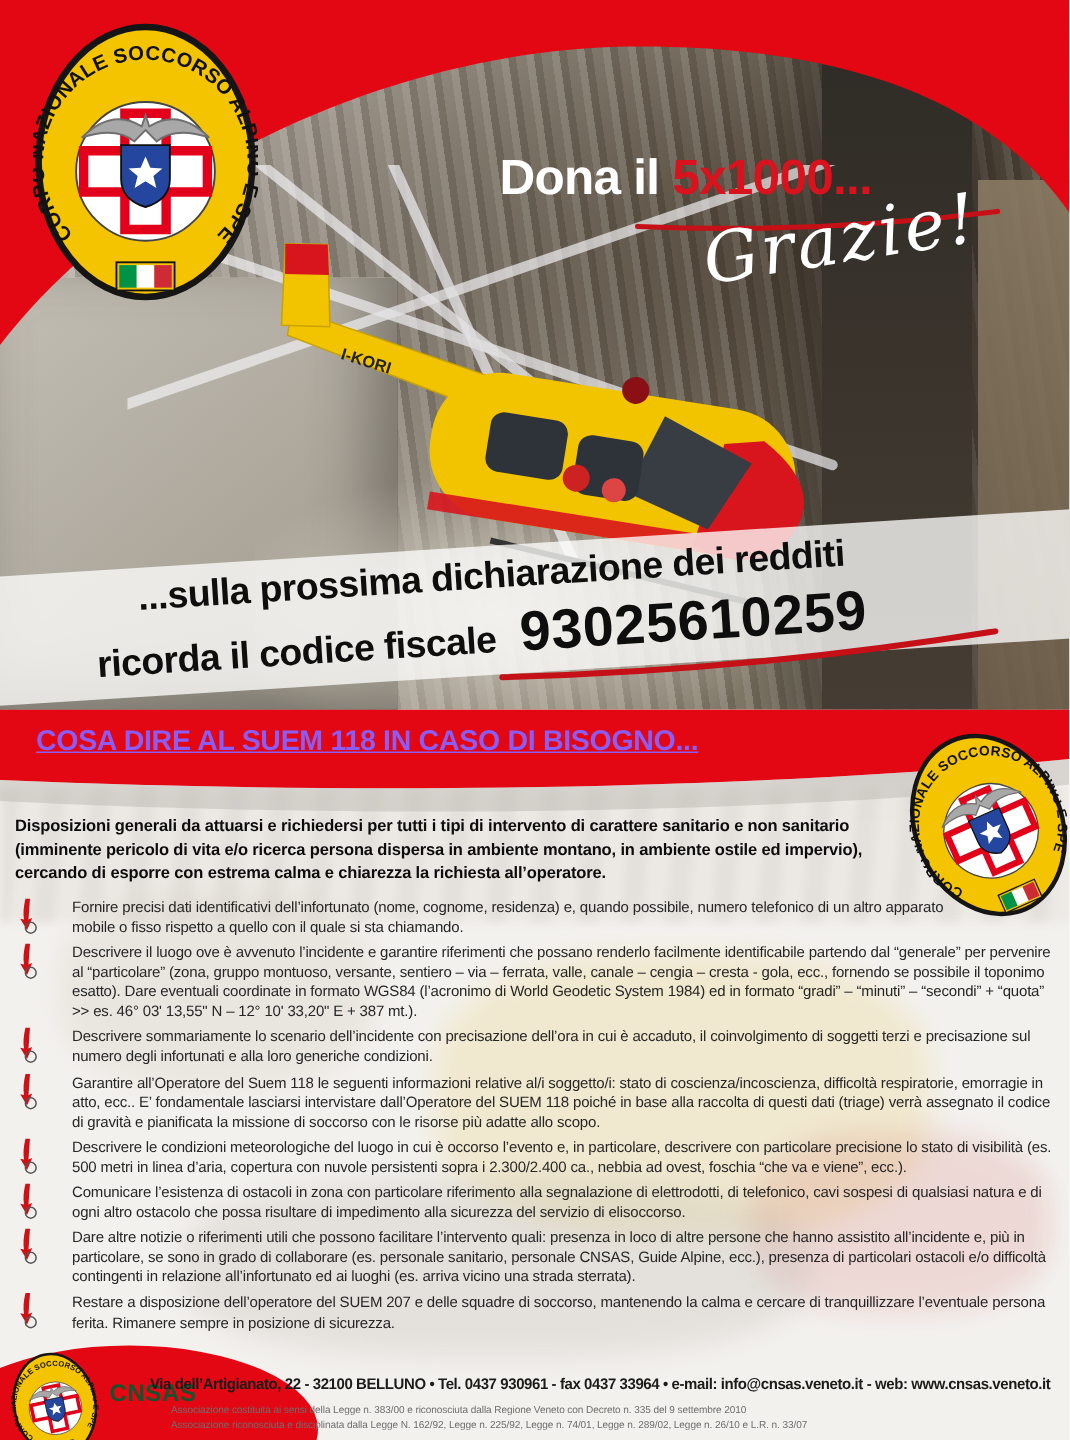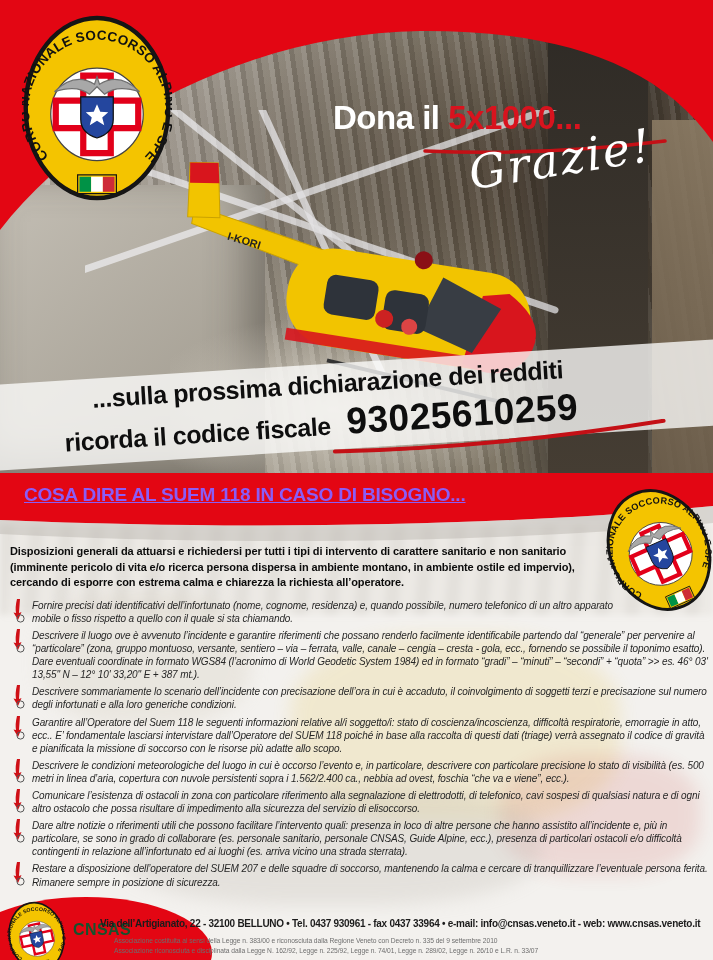--- a/index.html
+++ b/index.html
@@ -58,21 +58,21 @@
   .wash.rock{left:0;top:20px;width:713px;height:90px;border-radius:0;filter:blur(3px);opacity:.25;
     background:repeating-linear-gradient(95deg,#b8b2a8 0 14px,#d9d4cb 14px 30px);}
   .wash.y1{left:290px;top:130px;width:330px;height:190px;background:#e4bf3a;opacity:.17;}
   .wash.y2{left:40px;top:90px;width:210px;height:130px;background:#d9d2c4;opacity:.35;}
   .wash.r1{left:500px;top:250px;width:200px;height:120px;background:#c63a35;opacity:.13;}
   .wash.g1{left:120px;top:280px;width:420px;height:120px;background:#b9b3a9;opacity:.25;}
 
   .copy{position:absolute;left:10px;top:544px;width:700px;}
   .intro{width:588px;margin-left:14px;font-size:11px;line-height:15.6px;font-weight:bold;color:#0c0c0c;letter-spacing:-.1px;}
   .items{margin-top:8px;}
-  .item{display:flex;gap:6px;margin-bottom:4px;font-style:italic;}
+  .item{display:flex;gap:22px;margin-bottom:4px;}
   .item .ic{flex:0 0 15px;margin-left:1px;}
   .item .tx{font-size:10px;line-height:13.1px;color:#262626;letter-spacing:-.12px;width:676px;}
   .item.short .tx{width:584px;}
 
   
   .foot-lobe{position:absolute;left:-40px;top:897px;width:252px;height:112px;background:#e30613;border-radius:50%;}
   .foot-org{position:absolute;left:73px;top:921px;font-size:16px;font-weight:bold;color:#14532d;letter-spacing:.4px;}
   .foot-addr{position:absolute;left:100px;top:918px;width:620px;font-size:10.3px;font-weight:bold;color:#1b1b1b;
              letter-spacing:-.28px;transform:scaleX(.97);transform-origin:left top;white-space:nowrap;}
   .foot-legal{position:absolute;left:114px;top:936px;font-size:6.7px;line-height:9.6px;color:#6e6e6e;letter-spacing:-.05px;}
@@ -208,21 +208,21 @@
             <path d="M6,0 Q4,8 5,14 L2.5,13.5 L7,21 L10.5,13 L8,14 Q8.5,7 9,0 Z" fill="#cf1016"></path>
             <circle cx="9.5" cy="19.5" r="3.6" fill="none" stroke="#555" stroke-width="1"></circle>
           </svg>
         <div class="tx">Garantire all’Operatore del Suem 118 le seguenti informazioni relative al/i soggetto/i: stato di coscienza/incoscienza, difficoltà respiratorie, emorragie in atto, ecc.. E’ fondamentale lasciarsi intervistare dall’Operatore del SUEM 118 poiché in base alla raccolta di questi dati (triage) verrà assegnato il codice di gravità e pianificata la missione di soccorso con le risorse più adatte allo scopo.</div>
       </div>
       <div class="item">
         <svg class="ic" width="15" height="24" viewBox="0 0 15 24">
             <path d="M6,0 Q4,8 5,14 L2.5,13.5 L7,21 L10.5,13 L8,14 Q8.5,7 9,0 Z" fill="#cf1016"></path>
             <circle cx="9.5" cy="19.5" r="3.6" fill="none" stroke="#555" stroke-width="1"></circle>
           </svg>
-        <div class="tx">Descrivere le condizioni meteorologiche del luogo in cui è occorso l’evento e, in particolare, descrivere con particolare precisione lo stato di visibilità (es. 500 metri in linea d’aria, copertura con nuvole persistenti sopra i 1.562/2.400 ca., nebbia ad ovest, foschia “che va e viene”, ecc.).</div>
+        <div class="tx">Descrivere le condizioni meteorologiche del luogo in cui è occorso l’evento e, in particolare, descrivere con particolare precisione lo stato di visibilità (es. 500 metri in linea d’aria, copertura con nuvole persistenti sopra i 2.300/2.400 ca., nebbia ad ovest, foschia “che va e viene”, ecc.).</div>
       </div>
       <div class="item">
         <svg class="ic" width="15" height="24" viewBox="0 0 15 24">
             <path d="M6,0 Q4,8 5,14 L2.5,13.5 L7,21 L10.5,13 L8,14 Q8.5,7 9,0 Z" fill="#cf1016"></path>
             <circle cx="9.5" cy="19.5" r="3.6" fill="none" stroke="#555" stroke-width="1"></circle>
           </svg>
         <div class="tx">Comunicare l’esistenza di ostacoli in zona con particolare riferimento alla segnalazione di elettrodotti, di telefonico, cavi sospesi di qualsiasi natura e di ogni altro ostacolo che possa risultare di impedimento alla sicurezza del servizio di elisoccorso.</div>
       </div>
       <div class="item">
         <svg class="ic" width="15" height="24" viewBox="0 0 15 24">

